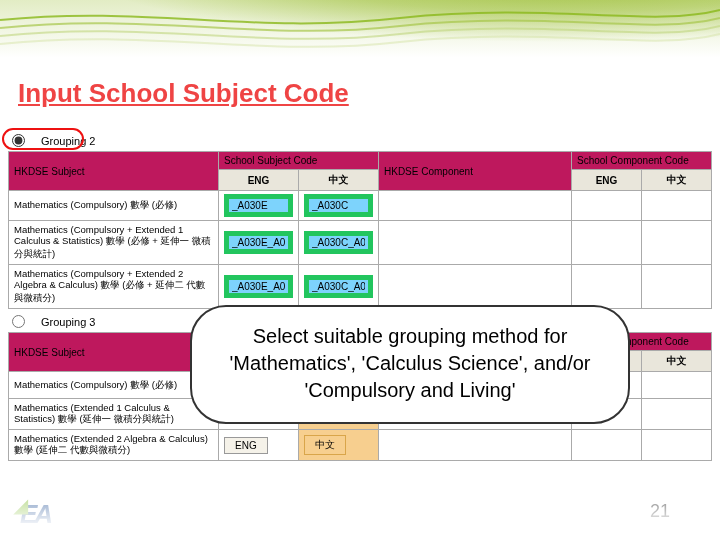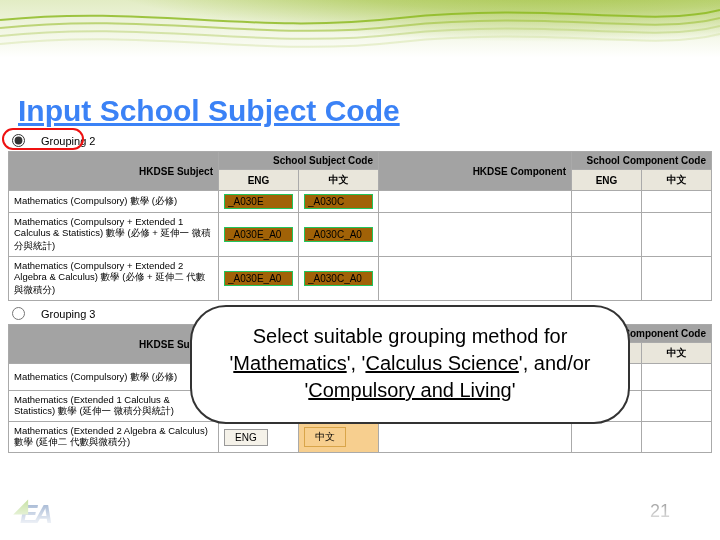--- a/index.html
+++ b/index.html
@@ -12,23 +12,23 @@
   }
   .top-swirl {
     position: absolute; top: 0; left: 0; right: 0; height: 72px;
     background:
       linear-gradient(180deg, rgba(140,180,20,0.25) 0%, rgba(255,255,255,0) 80%),
       radial-gradient(800px 120px at 560px -30px, rgba(140,180,20,0.85) 0%, rgba(140,180,20,0.45) 35%, rgba(255,255,255,0) 60%);
     overflow: hidden;
   }
   .top-swirl svg { position: absolute; inset: 0; }
   .page-title {
-    position: absolute; top: 94px; left: 18px;
+    position: absolute; top: 78px; left: 18px;
     font-family: "Segoe UI", Arial, sans-serif;
-    font-size: 30px; font-weight: 600; color: #3b82f6;
+    font-size: 26px; font-weight: 600; color: #ef4444;
     text-decoration: underline;
   }
   .content {
     position: absolute; top: 130px; left: 8px; right: 8px;
   }
   .grouping-row { display: flex; align-items: center; gap: 16px; font-size: 11px; margin: 4px 0 4px 4px; }
   .grouping-row input { accent-color: #333; }
   .red-circle {
     position: absolute; top: -6px; left: -6px;
     width: 82px; height: 22px;
@@ -39,50 +39,50 @@
     width: 100%; border-collapse: collapse;
     font-size: 10px;
     table-layout: fixed;
   }
   th, td {
     border: 1px solid #aaa;
     padding: 3px 5px;
     vertical-align: middle;
   }
   th {
-    background: #a3a3a3;
-    font-weight: bold;
-    text-align: right;
+    background: #be185d;
+    font-weight: normal;
+    text-align: left;
   }
   .sub-th { background: #e9e6db; text-align: center; font-weight: bold; }
   .subject-cell { font-size: 9.5px; font-weight: normal; }
   .input-cell input {
     width: 100%; font-size: 10px;
-    border: 1px solid #22c55e; padding: 1px 3px;
-    background: #a16207;
+    border: 5px solid #22c55e; padding: 1px 3px;
+    background: #7dd3fc;
   }
   .lang-btn {
     display: inline-block; padding: 2px 10px;
     border: 1px solid #999; background: #f5f2e9;
     font-size: 10px;
   }
   .callout {
     position: absolute;
     left: 190px; top: 305px;
     width: 440px;
     background: #fff;
     border: 2px solid #333;
     border-radius: 36px;
     padding: 16px 24px 18px;
     font-family: "Segoe UI", Arial, sans-serif;
     font-size: 20px; line-height: 1.35;
     text-align: center;
     z-index: 10;
   }
-  .callout .u { text-decoration: underline; }
+  .callout .u { }
   .page-num {
     position: absolute; right: 50px; bottom: 18px;
     font-size: 18px;
   }
   .logo {
     position: absolute; left: 20px; bottom: 10px;
   }
   .logo-a {
     font-size: 26px; font-style: italic; font-weight: bold;
     color: #0a3d8a; letter-spacing: -3px;

